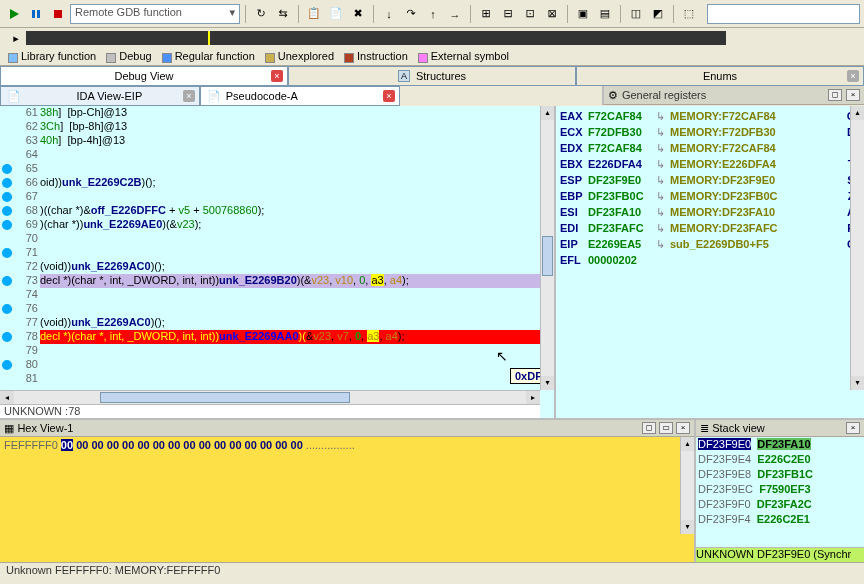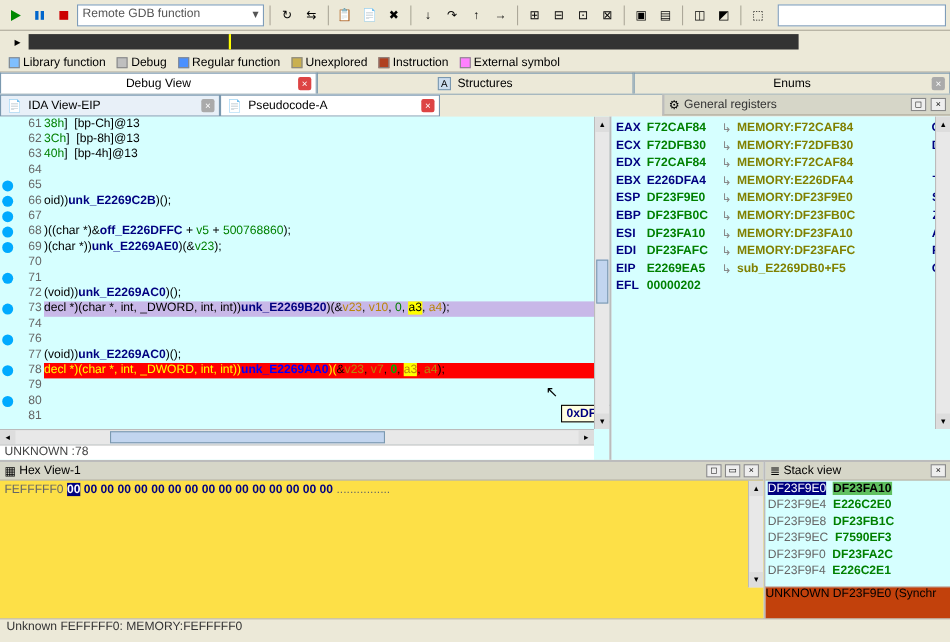--- a/index.html
+++ b/index.html
@@ -64,21 +64,21 @@
 .hex-body { flex:1; background:#fde047; font-family:"Courier New",monospace; font-size:12px; padding:2px 4px; position:relative; overflow:hidden; }
 .hex-addr { color:#666; }
 .hex-byte { color:#000080; font-weight:bold; }
 .hex-byte.sel { background:#000080; color:#fff; }
 .stack-body { flex:1; background:#d6ffff; font-family:"Courier New",monospace; font-size:11px; padding:1px 2px; overflow:hidden; position:relative; }
 .stack-row { height:15px; white-space:pre; }
 .stack-addr { color:#666; }
 .stack-val { color:#008000; font-weight:bold; }
 .stack-row.active .stack-addr { background:#000080; color:#fff; }
 .stack-row.active .stack-val { background:#60c060; color:#000; }
-.stack-unknown { height:29px; background:#c2410c; border-top:1px solid #bbb; font-size:10px; white-space:pre; overflow:hidden; }
+.stack-unknown { height:15px; background:#bef264; border-top:1px solid #bbb; font-size:10px; white-space:pre; overflow:hidden; }
 .bottom-status { height:16px; background:#ece9d8; border-top:1px solid #aca899; padding:1px 6px; font-size:11px; color:#333; }
 svg { display:block; }
 </style>
 </head>
 <body>
 
 <div class="toolbar">
   <span class="tb-btn">
       <svg width="12" height="12">
         <polygon points="2,1 11,6 2,11" fill="#080"></polygon>
@@ -152,21 +152,21 @@
   <div class="tab">
       <span>Enums</span>
       <span class="tab-close gray">×</span>
     </div>
 </div>
 
 <div style="display:flex">
   <div class="subtabs" style="width:602px">
     <div class="subtab">
       <span>📄</span>
-      <span style="flex:1;">IDA View-EIP</span>
+      <span style="flex:1;text-align:center">IDA View-EIP</span>
       <span class="tab-close gray">×</span>
     </div>
     <div class="subtab active">
       <span>📄</span>
       <span style="flex:1;">Pseudocode-A</span>
       <span class="tab-close">×</span>
     </div>
   </div>
   <div class="regs-header" style="flex:1;border-left:2px solid #bcbcbc">
     <span>⚙</span>

